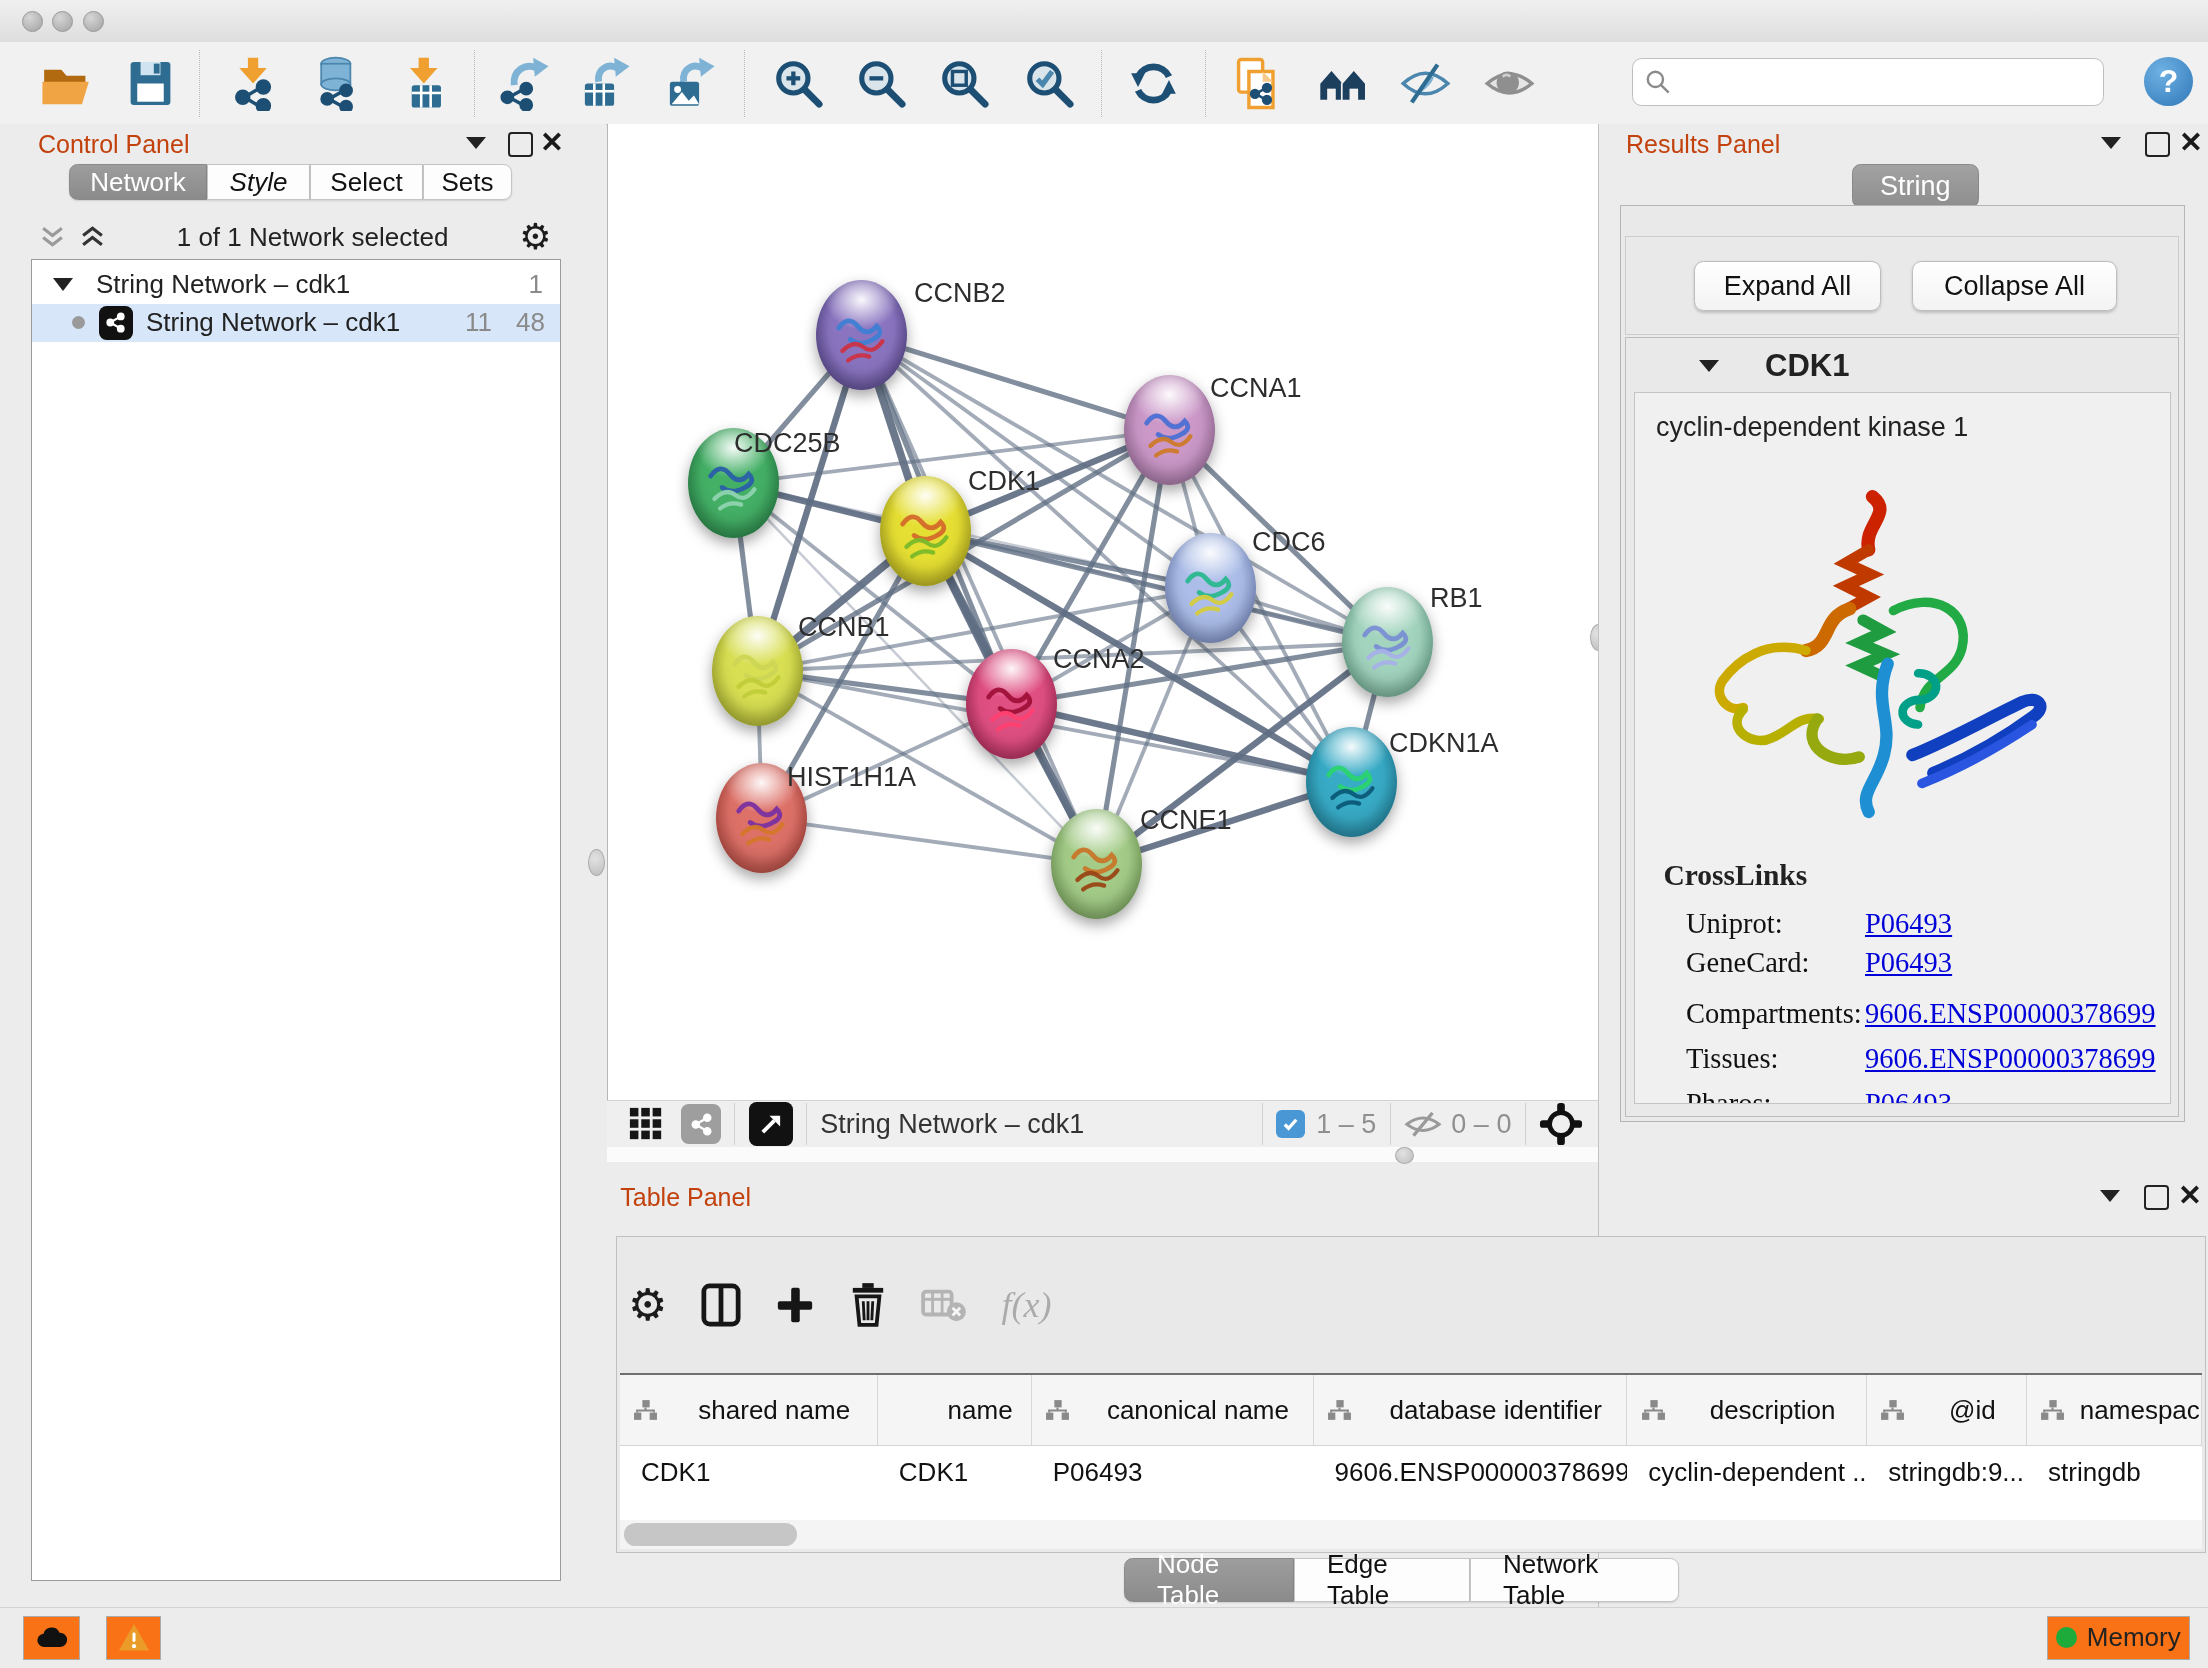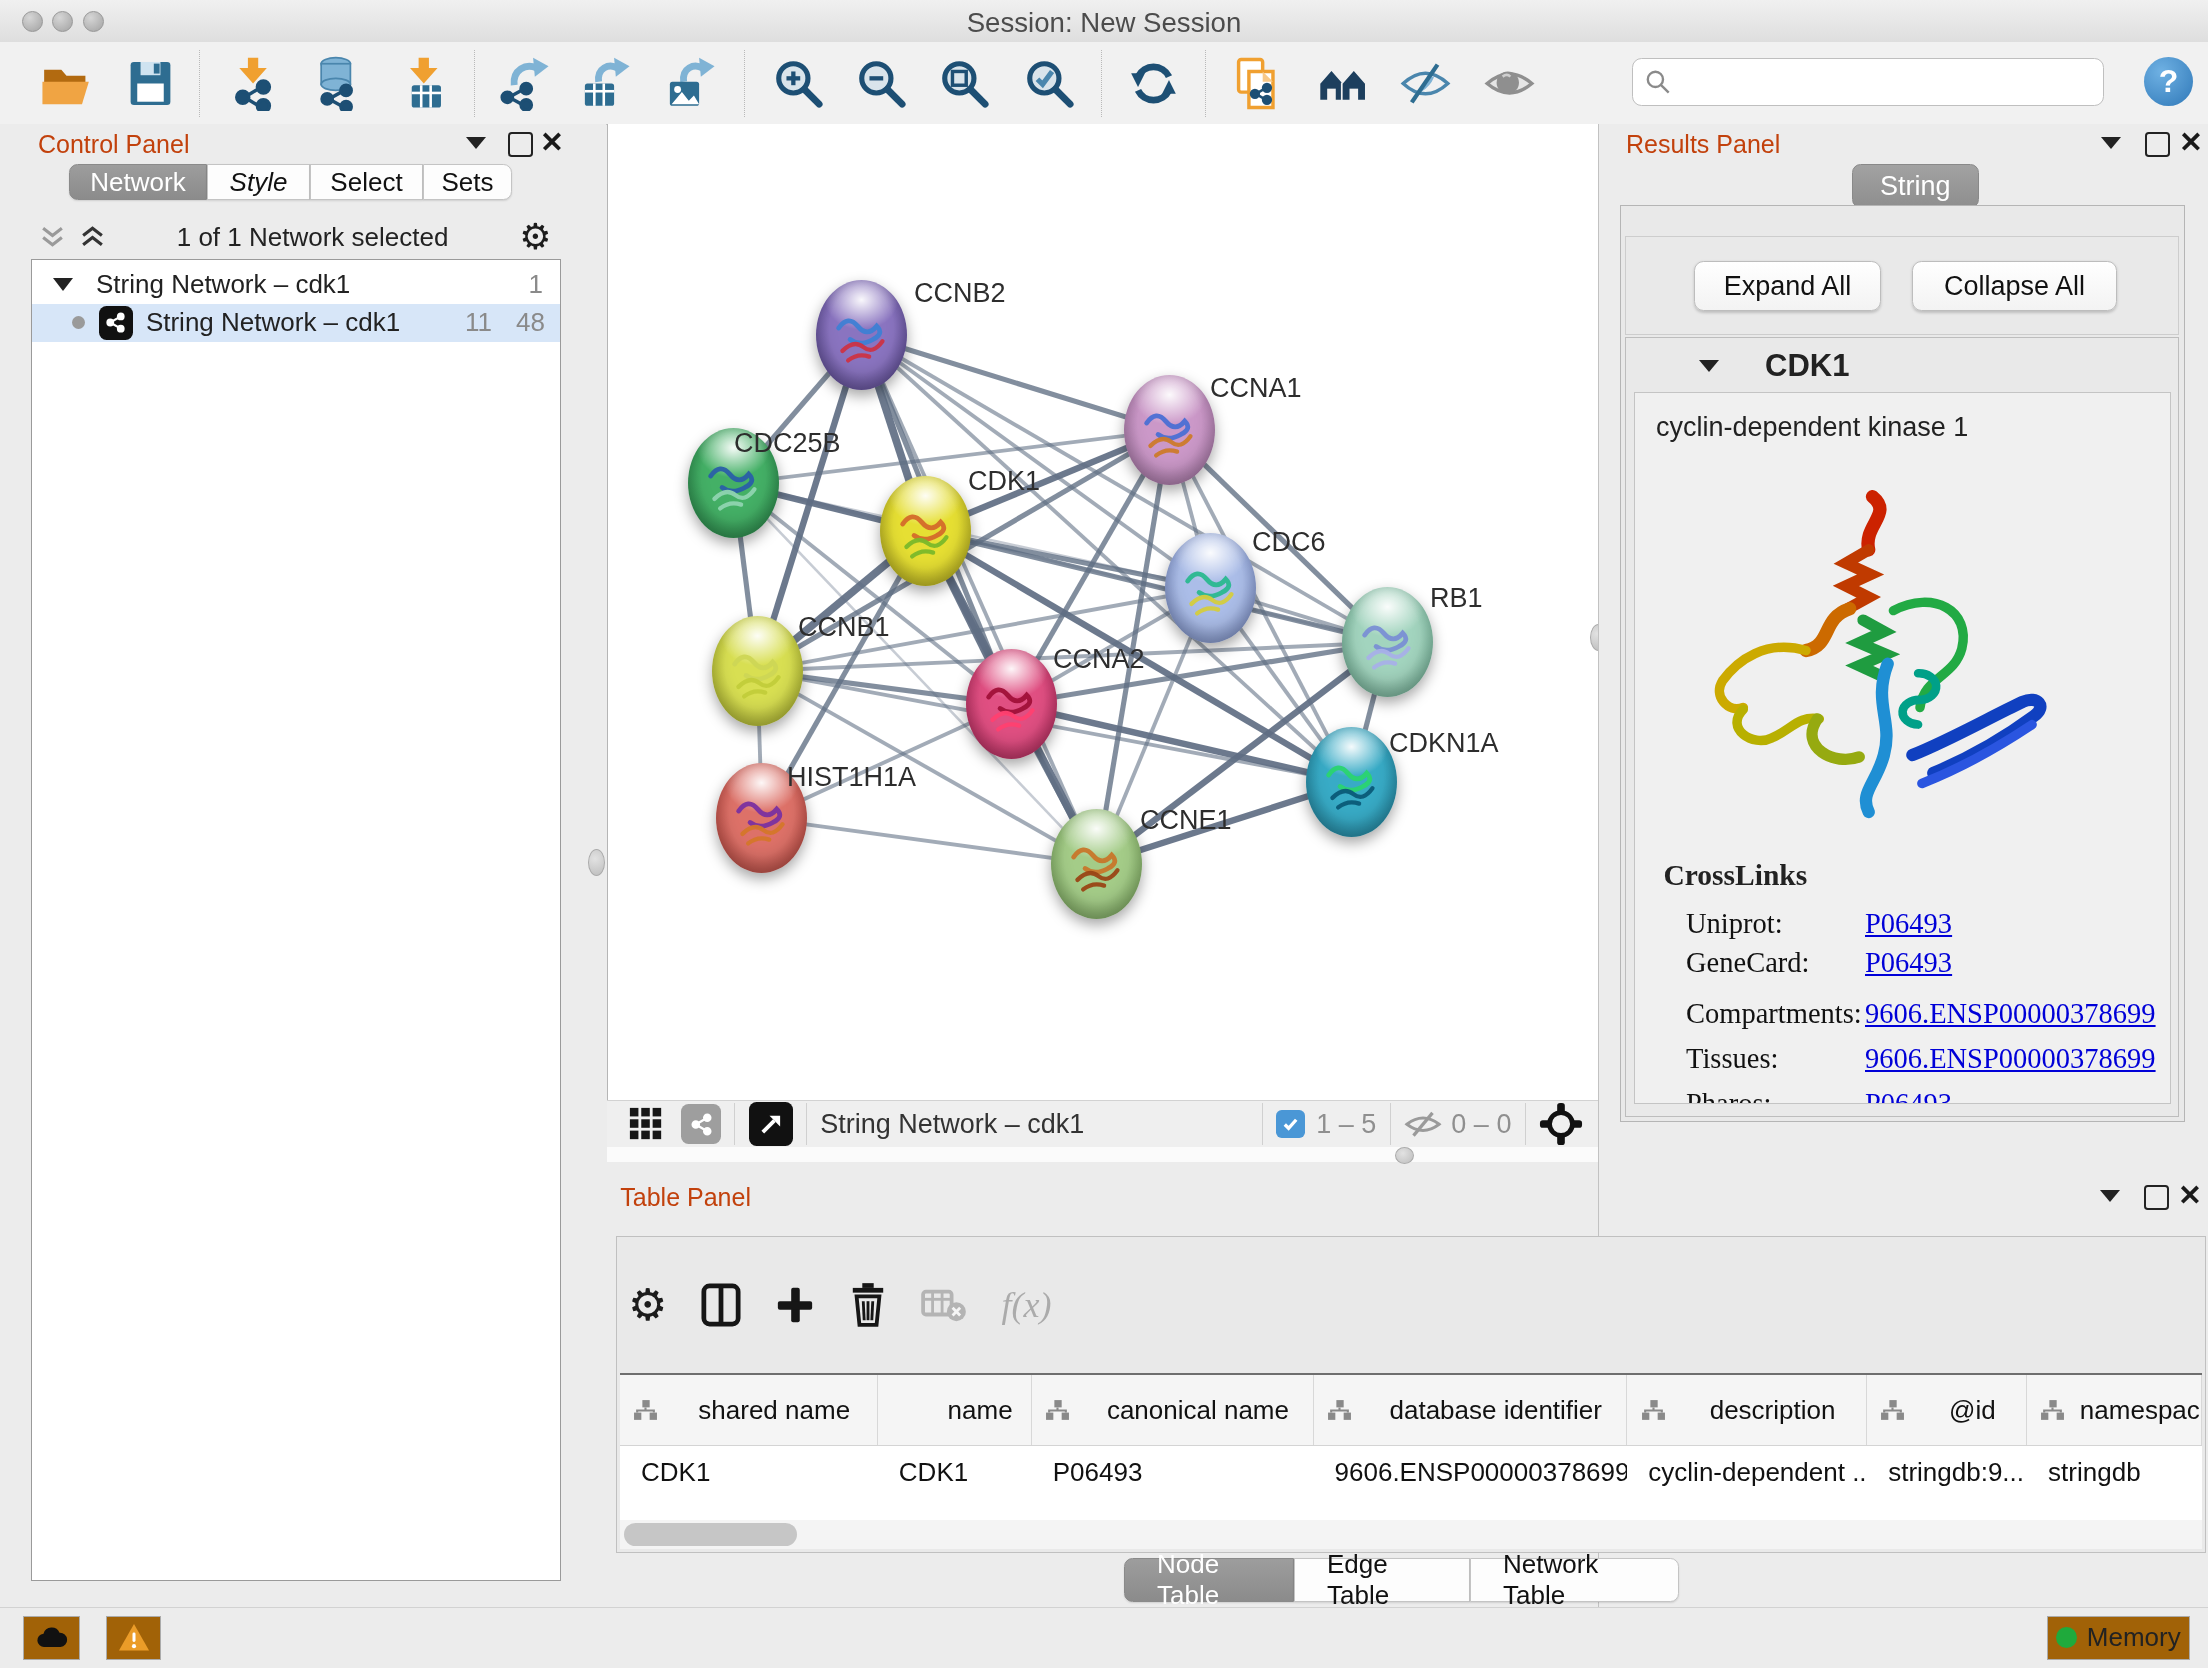--- a/index.html
+++ b/index.html
@@ -77,34 +77,33 @@
   .th{display:flex;align-items:center;gap:13.3px;border-right:1.9px solid #d8d8d8;box-sizing:border-box;
       padding-left:13.3px;font-size:26px;color:#111;cursor:pointer}
   #tbl-row{display:flex;height:53px;align-items:center;cursor:pointer}
   .td{font-size:26px;color:#111;box-sizing:border-box;padding-left:21px;white-space:nowrap;overflow:hidden}
   #tbl-scroll{left:620px;top:1520px;width:1582px;height:28.5px;background:#f4f4f4}
   #tbl-thumb{left:3.8px;top:2.9px;width:173px;height:23px;border-radius:11.4px;background:#c6c6c6;cursor:pointer}
   
   #bottom-tabs{left:1124px;top:1558px}
   #bottom-tabs .tab{height:44px;padding:0 32px}
   #statusbar{left:0;top:1607px;width:2208px;height:61px;background:#ececec;border-top:1.9px solid #d2d2d2}
-  .sb-btn{top:7.6px;height:42px;background:#a16207;border:1.9px solid #ababab;display:flex;
+  .sb-btn{top:7.6px;height:42px;background:#f97316;border:1.9px solid #ababab;display:flex;
           align-items:center;justify-content:center;cursor:pointer}
   #memory-btn{left:2047px;width:141px;gap:9.5px;font-size:26px}
   .icon-gear{font-size:36px;color:#1c1c1c;line-height:36px;cursor:pointer}
   .dis{opacity:.55}
 </style>
 </head>
 <body>
 
 <div id="titlebar" class="abs">
   <div class="tlight abs" style="left:22px"></div>
   <div class="tlight abs" style="left:52px"></div>
   <div class="tlight abs" style="left:83px"></div>
-  <div id="win-title" class="abs">Session: New Session</div>
 </div>
 
 <div id="toolbar" class="abs">
   <div class="tbi abs" style="left:36px">
     <svg width="55" height="55" viewBox="0 0 64 64">
         <path d="M6 16 h20 l6 7 h22 v8 H6 z" fill="#b26a10"></path>
         <path d="M4 30 h54 l-8 26 H4 z" fill="#f0a443"></path>
       </svg>
   </div>
   <div class="tbi abs" style="left:120px">

